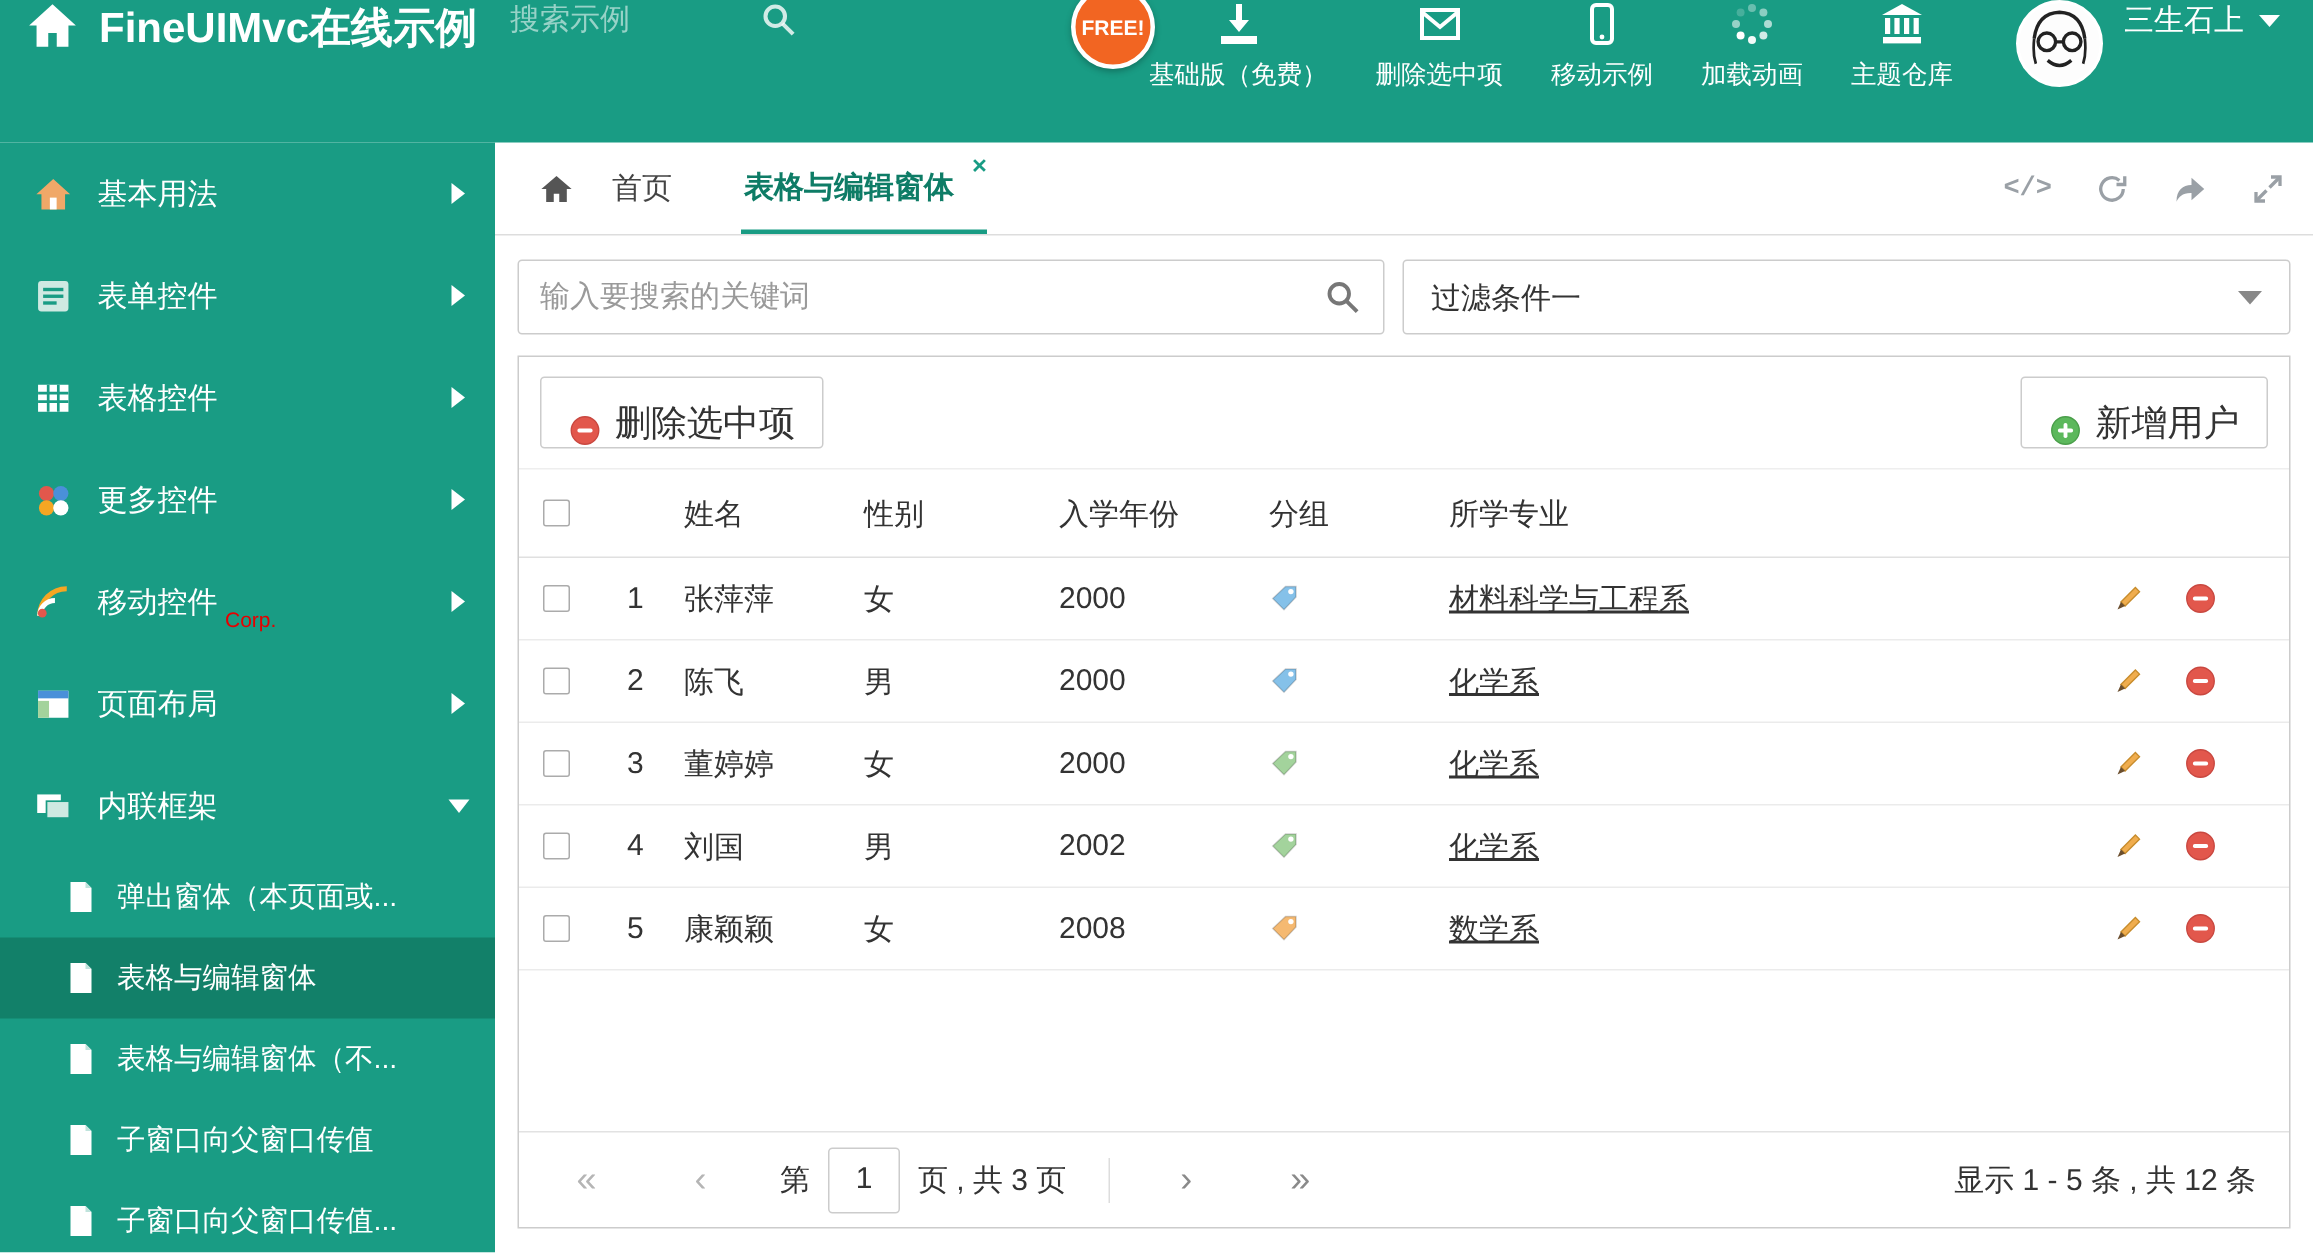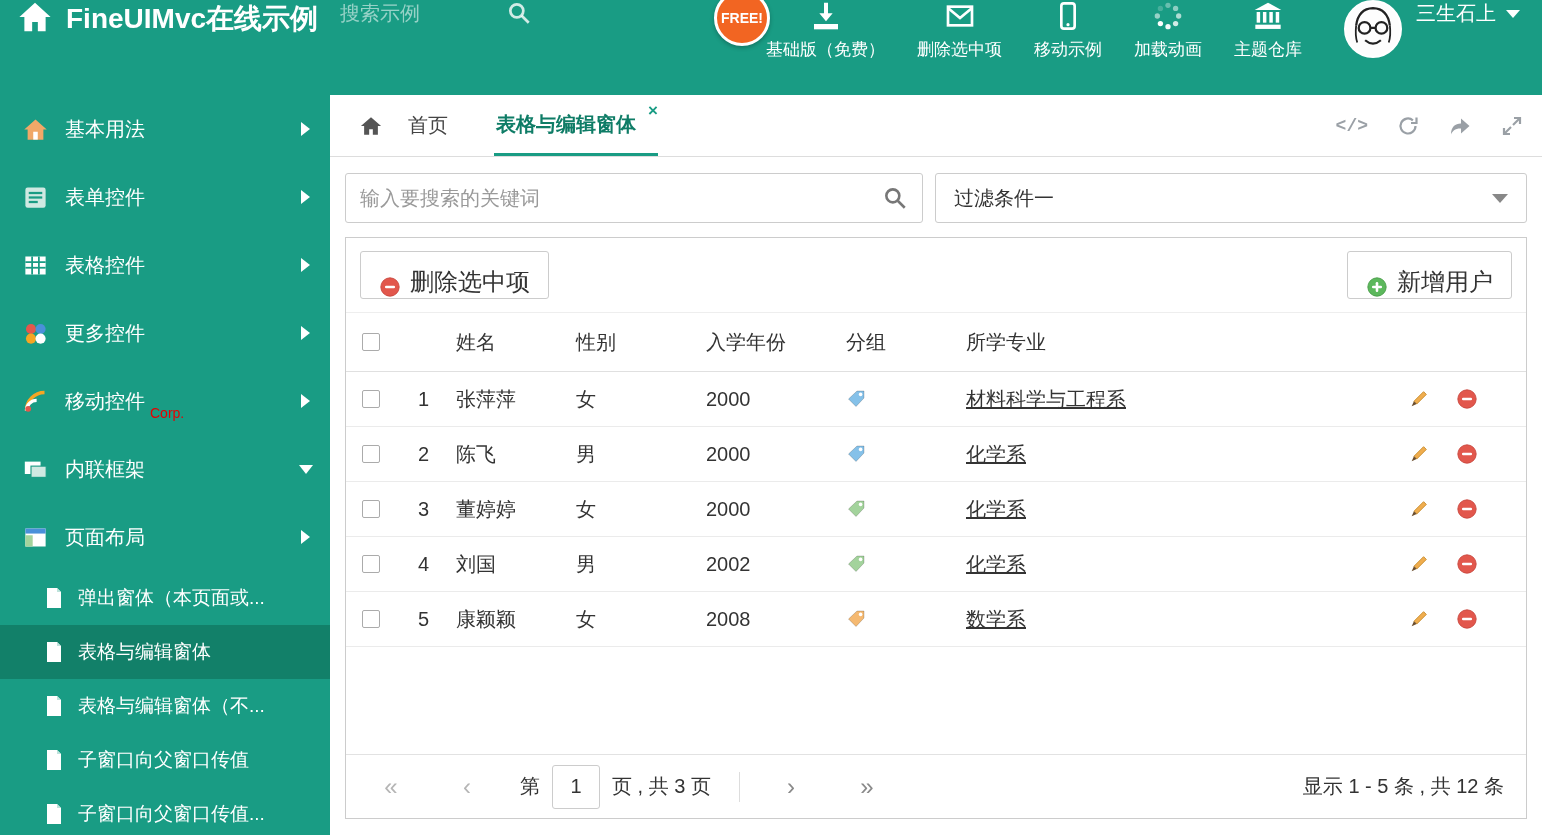--- a/index.html
+++ b/index.html
@@ -270,37 +270,37 @@
           <circle cx="5.5" cy="18.5" r="2.6" fill="#e2574c"></circle>
         </svg>
     </span>
     <span>移动控件</span>
     <span class="corp">Corp.</span>
     <span class="arr-r"></span>
   </div>
   <div class="side-item">
     <span class="side-ic">
       <svg viewBox="0 0 24 24">
-          <rect x="2.5" y="5" width="14" height="11" fill="#fff"></rect>
-          <rect x="8" y="9" width="13.5" height="10" fill="#cfe9e2" stroke="#199c84" stroke-width="1"></rect>
-        </svg>
-    </span>
-    <span>内联框架</span>
-    <span class="arr-d"></span>
-  </div>
-  <div class="side-item">
-    <span class="side-ic">
-      <svg viewBox="0 0 24 24">
           <rect x="3" y="4" width="18" height="16" fill="#fff"></rect>
           <rect x="3" y="4" width="18" height="4.5" fill="#4a90d9"></rect>
           <rect x="3" y="10" width="6.5" height="10" fill="#a3d39c"></rect>
         </svg>
     </span>
     <span>页面布局</span>
     <span class="arr-r"></span>
+  </div>
+  <div class="side-item">
+    <span class="side-ic">
+      <svg viewBox="0 0 24 24">
+          <rect x="2.5" y="5" width="14" height="11" fill="#fff"></rect>
+          <rect x="8" y="9" width="13.5" height="10" fill="#cfe9e2" stroke="#199c84" stroke-width="1"></rect>
+        </svg>
+    </span>
+    <span>内联框架</span>
+    <span class="arr-d"></span>
   </div>
 
   <div class="sub-item">
     <span class="file-ic">
       <svg viewBox="0 0 20 24">
           <path d="M3 2 H13 L17 6 V22 H3 Z" fill="#fff"></path>
           <path d="M13 2 V6 H17 Z" fill="#bfe3dc"></path>
         </svg>
     </span>
     <span>弹出窗体（本页面或...</span>

